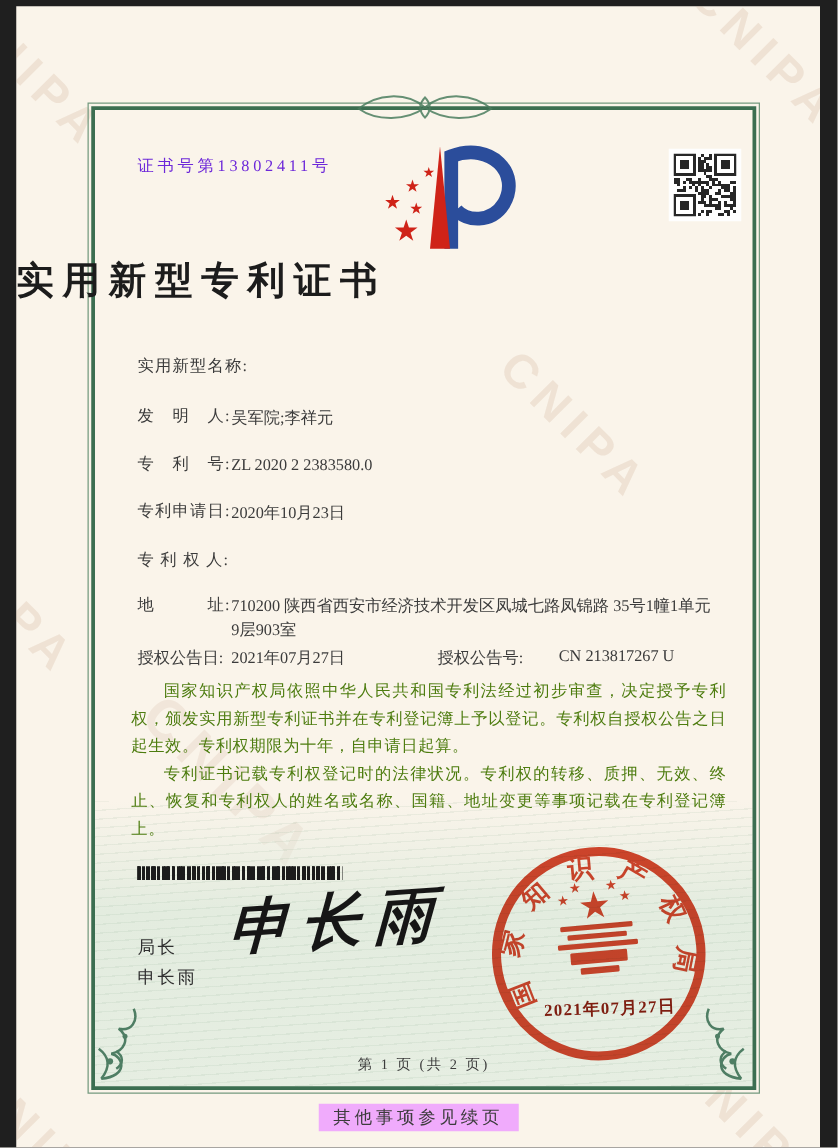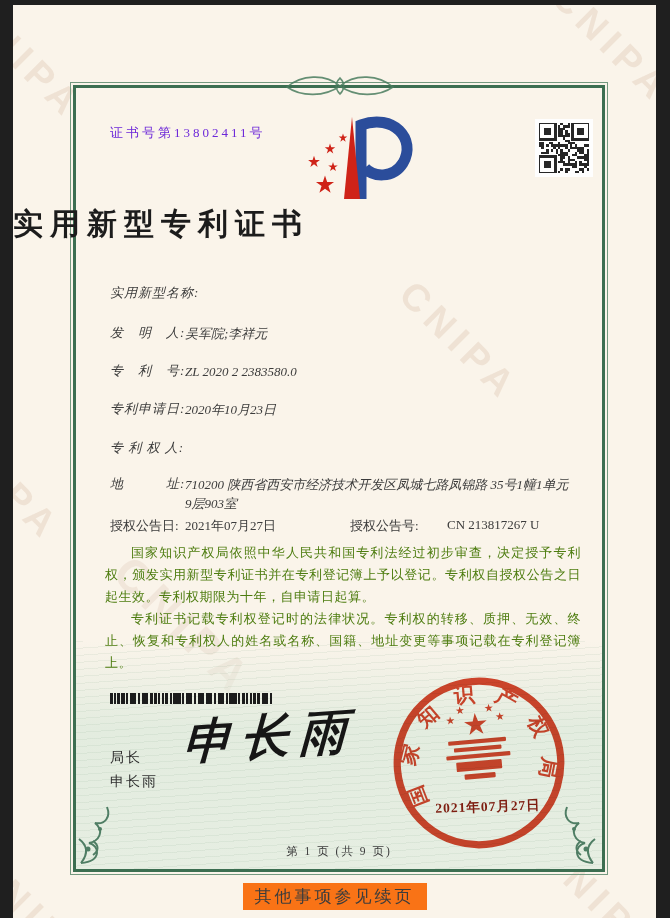--- a/index.html
+++ b/index.html
@@ -46,21 +46,21 @@
 
   .qr { position:absolute; left:522px; top:114px; width:58px; height:58px;
         background:#fefefe; padding:4px; }
   .qr svg { width:100%; height:100%; fill:#262626; }
 
   .logo { position:absolute; left:282px; top:106px; width:140px; height:97px; }
 
   .title { position:absolute; left:0; top:199px; width:100%; text-align:left;
            font-size:30px; font-weight:bold; color:#1c1c1c; letter-spacing:7px; }
 
-  .field-row { position:absolute; left:97px; width:470px; font-size:13px; color:#3b3b3b;font-style:italic; }
+  .field-row { position:absolute; left:97px; width:470px; font-size:13px; color:#3b3b3b; }
   .fvalue { position:absolute; left:75px; top:0; width:388px; line-height:19px; }
   .flabel { letter-spacing:1px; }
   .fr1{top:279px}.fr2{top:319px}.fr3{top:357px}.fr4{top:395px}.fr5{top:434px}.fr6{top:470px}
   .grant-row { position:absolute; left:97px; top:512px; width:470px; font-size:13px; color:#3b3b3b; }
   .g-l1 { position:absolute; left:0; }
   .g-v1 { position:absolute; left:75px; }
   .g-l2 { position:absolute; left:240px; }
   .g-v2 { position:absolute; left:327px;margin-left:10px; }
 
   .paras { position:absolute; left:92px; top:536px; width:476px; margin-top:0; }
@@ -86,22 +86,22 @@
           transform:rotate(-5deg); opacity:0.92; mix-blend-mode:multiply; }
 
   .seal-date { position:absolute; left:400px; top:793px; width:150px; text-align:center;
                font-size:13.5px; font-weight:bold; color:#7e1d10; letter-spacing:1px;
                transform:rotate(-2deg); }
 
   .page-indicator { position:absolute; left:57px; top:839px; width:538px; text-align:center;
                     font-size:11.5px; color:#3c3c3c; letter-spacing:2px; }
 
   .cont-note { position:absolute; left:0; top:878px; width:100%; text-align:center; }
-  .cont-note span { display:inline-block; background:#f97316; padding:2px 12px;
-                    font-size:17px; color:#3c3c3c; letter-spacing:3px; }
+  .cont-note span { display:inline-block; background:#f0abfc; padding:2px 12px;
+                    font-size:14px; color:#3c3c3c; letter-spacing:3px; }
 </style>
 </head>
 <body>
 
 <div class="page">
 
   <div class="wm wm1">CNIPA</div>
   <div class="wm wm2">CNIPA</div>
   <div class="wm wm3">CNIPA</div>
   <div class="wm wm4">CNIPA</div>
@@ -359,19 +359,19 @@
       <use href="#star" transform="translate(109,42) scale(0.42)"></use>
       <rect x="57" y="62" width="56" height="4" rx="1"></rect>
       <rect x="62" y="69" width="46" height="4" rx="1"></rect>
       <rect x="54" y="76" width="62" height="4" rx="1"></rect>
       <rect x="63" y="83" width="44" height="9" rx="1"></rect>
       <rect x="70" y="95" width="30" height="5" rx="1"></rect>
     </g>
   </svg>
   <div class="seal-date">2021年07月27日</div>
 
-  <div class="page-indicator">第 1 页 (共 9 页)</div>
+  <div class="page-indicator">第 1 页 (共 2 页)</div>
 
   <div class="cont-note">
     <span>其他事项参见续页</span>
   </div>
 
 </div>
 
 </body></html>

